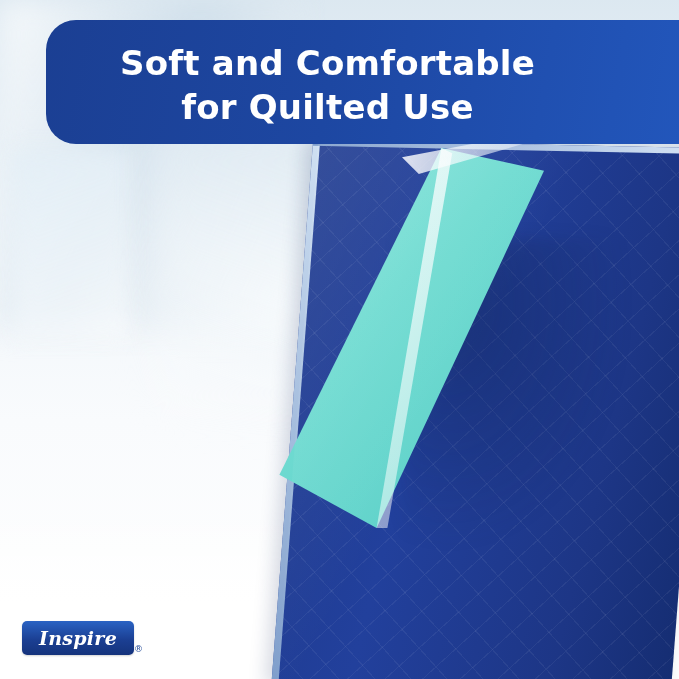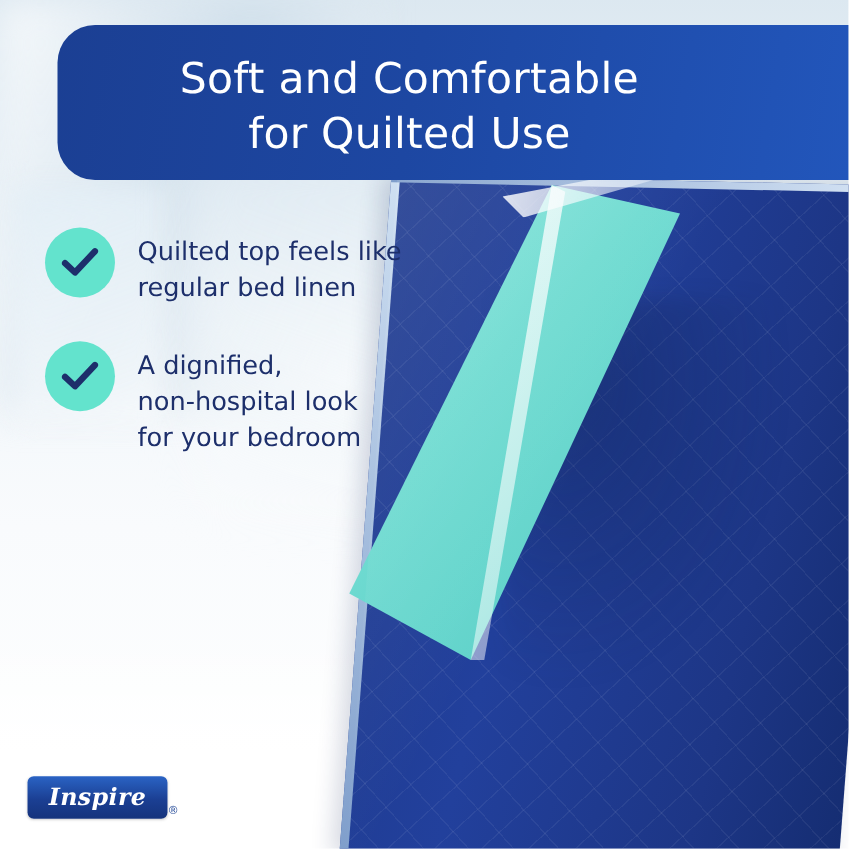--- a/index.html
+++ b/index.html
@@ -66,21 +66,21 @@
     border-radius: 30px 0 0 30px;
   }
   .banner-text {
     position: absolute;
     left: 0; right: 0;
     top: 22px;
     text-align: center;
     color: #ffffff;
     font-family: "DejaVu Sans", sans-serif;
     font-size: 34px;
-    font-weight: normal;
+    font-weight: bold;
     line-height: 1.28;
     letter-spacing: 0.2px;
     padding-right: 70px;
   }
   .banner-line { display: block; }
 
   
   .bullets {
     position: absolute;
     left: 36px;
@@ -251,43 +251,19 @@
     <div class="pad-sheen"></div>
   </div>
 
   <div class="banner">
     <div class="banner-text">
       <span class="banner-line">Soft and Comfortable</span>
       <span class="banner-line">for Quilted Use</span>
     </div>
   </div>
 
-  <div class="bullets">
-
-    <div class="bullet-row">
-      <div class="check-circle">
-        <svg width="30" height="24" viewBox="0 0 30 24" aria-hidden="true">
-          <path d="M3 12.5 L11 20 L27 3" fill="none" stroke="#1d2f6b" stroke-width="5" stroke-linecap="round" stroke-linejoin="round"></path>
-        </svg>
-      </div>
-      <div class="bullet-text">Quilted top feels like
-regular bed linen</div>
-    </div>
-
-    <div class="bullet-row">
-      <div class="check-circle">
-        <svg width="30" height="24" viewBox="0 0 30 24" aria-hidden="true">
-          <path d="M3 12.5 L11 20 L27 3" fill="none" stroke="#1d2f6b" stroke-width="5" stroke-linecap="round" stroke-linejoin="round"></path>
-        </svg>
-      </div>
-      <div class="bullet-text">A dignified,
-non-hospital look
-for your bedroom</div>
-    </div>
-
-  </div>
 
   <div class="logo">
     <span class="logo-text">Inspire</span>
     <span class="logo-reg">®</span>
   </div>
 
 </div>
 
 </body></html>

